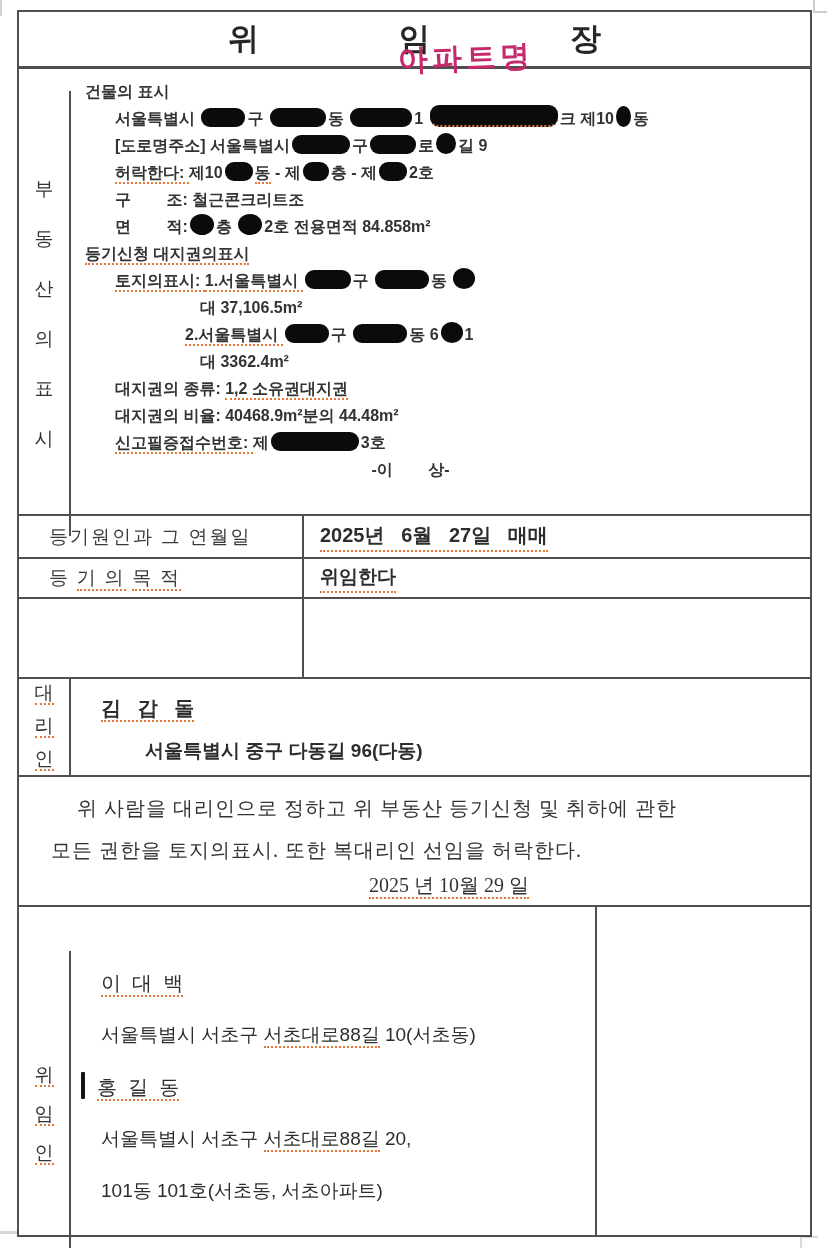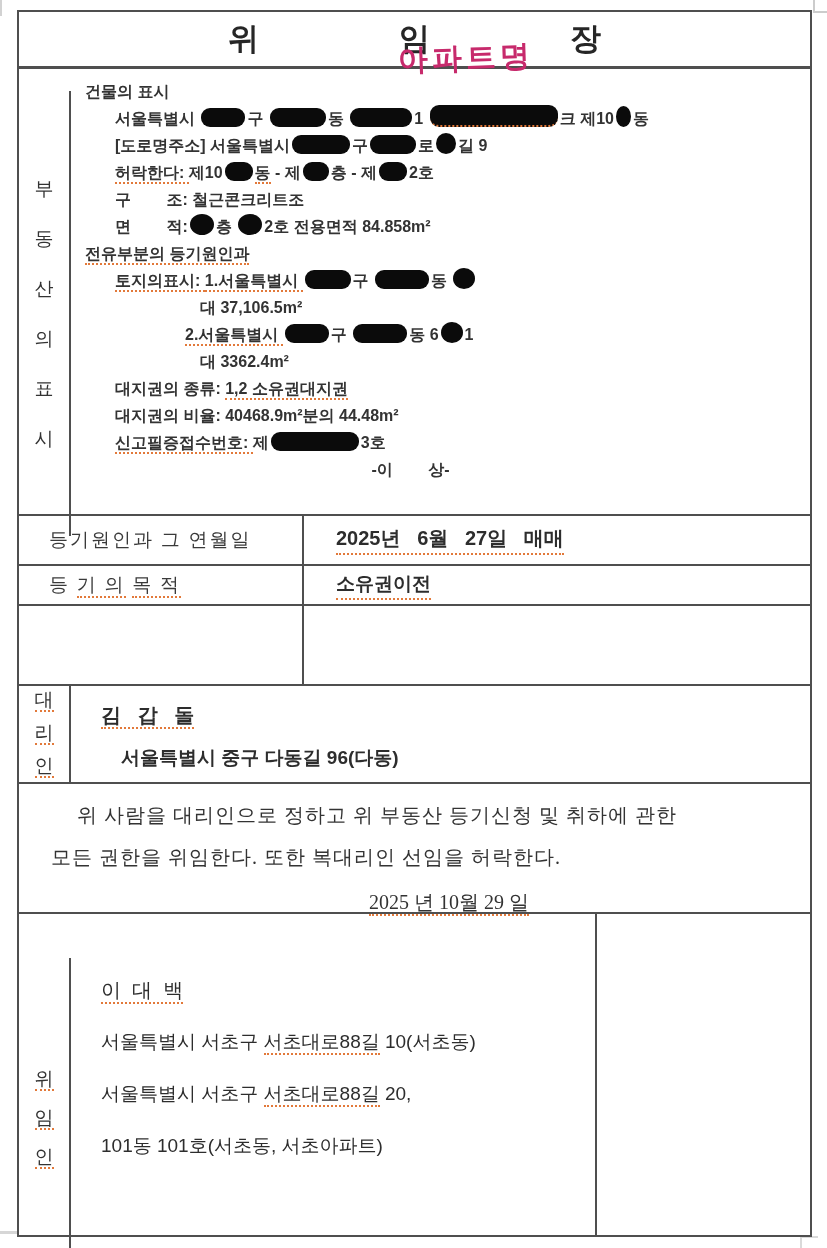--- a/index.html
+++ b/index.html
@@ -18,63 +18,63 @@
   .row{display:flex;box-sizing:border-box;border-bottom:2px solid #4f4f4f;}
   .row:last-child{border-bottom:none;}
 
   .row-title{height:57px;border-bottom:3px solid #4f4f4f;align-items:center;justify-content:center;gap:140px;}
   .title-char{font-family:"Liberation Serif",serif;font-size:31px;font-weight:700;color:#262626;}
 
   .annotation{position:absolute;left:398px;top:38px;z-index:5;font-size:30px;font-weight:700;
               color:#c72a6c;letter-spacing:4px;transform:rotate(-2deg);}
 
   .row-property{height:447px;}
-  .row-cause{height:50px;}
+  .row-cause{height:43px;}
   .row-purpose{height:40px;}
   .row-empty{height:80px;}
   .row-agent{height:98px;}
   .row-statement{height:130px;}
   .row-principal{flex:1;}
 
   .label-cell{box-sizing:border-box;border-right:2px solid #4f4f4f;display:flex;}
   .label-cell.narrow{width:52px;flex-direction:column;align-items:center;justify-content:center;}
   .label-cell.wide{width:285px;align-items:center;padding-left:30px;}
   .vlabel-char{font-family:"Liberation Serif",serif;font-size:19px;color:#333;line-height:19px;}
   .chars-property{gap:31px;transform:translateY(22px);}
   .chars-agent{gap:11px;}
   .chars-principal{gap:17px;transform:translateY(44px);}
 
   .cell-label{font-family:"Liberation Serif",serif;font-size:19px;color:#3a3a3a;letter-spacing:2px;white-space:pre;}
   .value-cell{flex:1;display:flex;align-items:center;padding-left:16px;box-sizing:border-box;}
-  .value{font-weight:700;color:#2d2d2d;white-space:pre;margin-left:16px;}
+  .value{font-weight:700;color:#2d2d2d;white-space:pre;}
   .value.big{font-size:20px;}
   .value.med{font-size:19px;}
 
   .content-cell{flex:1;box-sizing:border-box;}
   .property-content{padding-top:9px;}
   .property-content .line{height:27px;line-height:27px;font-size:16px;font-weight:700;color:#333;white-space:pre;}
   .line{white-space:pre;}
   .ind-a{padding-left:14px;}
   .ind-b{padding-left:44px;}
   .ind-c{padding-left:114px;}
   .ind-d{padding-left:129px;}
   .center-line{text-align:center;padding-right:60px;}
 
   .sq{border-bottom:2px dotted #e2793a;padding-bottom:1px;}
   .redact{display:inline-block;height:19px;background:#0b0b0b;border-radius:9px;vertical-align:-3px;margin:0 2px;}
   .redact.round{border-radius:50%;height:21px;}
 
   .agent-content{padding-top:8px;}
   .agent-content .agent-name{padding-left:30px;height:42px;line-height:42px;font-size:20px;font-weight:700;color:#2d2d2d;}
-  .agent-content .agent-addr{padding-left:50px;height:44px;line-height:44px;font-size:19px;font-weight:700;color:#2d2d2d;}
+  .agent-content .agent-addr{padding-left:74px;height:44px;line-height:44px;font-size:19px;font-weight:700;color:#2d2d2d;}
 
   .statement-cell{flex:1;padding:10px 20px 0 20px;box-sizing:border-box;}
   .stmt-line{font-family:"Liberation Serif",serif;font-size:20px;color:#333;line-height:42px;letter-spacing:1px;white-space:pre;margin-left:12px;}
   .stmt-line.first{text-indent:26px;}
-  .stmt-date{margin-left:330px;margin-top:11px;font-family:"Liberation Serif",serif;font-size:20px;color:#333;}
+  .stmt-date{margin-left:330px;margin-top:1px;font-family:"Liberation Serif",serif;font-size:20px;color:#333;}
 
   .principal-content{padding-top:50px;}
   .principal-content .p-line{height:52px;line-height:52px;padding-left:30px;font-size:20px;font-weight:400;color:#2d2d2d;}
   .principal-content .p-line.addr{font-size:19px;}
   .principal-content .p-line.name2{padding-left:10px;}
   .text-cursor{display:inline-block;width:4px;height:27px;background:#141414;margin-right:12px;vertical-align:-5px;border-radius:1px;}
 
   .seal-col{width:215px;box-sizing:border-box;border-left:2px solid #4f4f4f;display:flex;flex-direction:column;}
   .seal-header{height:46px;box-sizing:border-box;border-bottom:2px solid #4f4f4f;display:flex;align-items:center;justify-content:center;}
   .seal-header span{font-family:"Liberation Serif",serif;font-size:20px;color:#333;letter-spacing:3px;white-space:pre;}
@@ -109,21 +109,21 @@
           <span class="vlabel-char">표</span>
           <span class="vlabel-char">시</span>
         </div>
       <div class="content-cell property-content">
           <div class="line ind-a"><span>건물의 표시</span></div>
           <div class="line ind-b"><span>서울특별시 </span><span class="redact" style="width: 44px;"></span><span>구 </span><span class="redact" style="width: 56px;"></span><span>동 </span><span class="redact" style="width: 62px;"></span><span>1 </span><span class="redact sq" style="width: 128px;"></span><span>크 제10</span><span class="redact round" style="width: 15px;"></span><span>동</span></div>
           <div class="line ind-b"><span>[도로명주소] 서울특별시</span><span class="redact" style="width: 58px;"></span><span>구</span><span class="redact" style="width: 46px;"></span><span>로</span><span class="redact round" style="width: 20px;"></span><span>길 9</span></div>
           <div class="line ind-b"><span class="sq">허락한다: </span><span>제10</span><span class="redact" style="width: 28px;"></span><span class="sq">동</span><span> - 제</span><span class="redact" style="width: 26px;"></span><span>층 - 제</span><span class="redact" style="width: 28px;"></span><span>2호</span></div>
           <div class="line ind-b"><span>구        조: 철근콘크리트조</span></div>
           <div class="line ind-b"><span>면        적:</span><span class="redact round" style="width: 24px;"></span><span>층 </span><span class="redact round" style="width: 24px;"></span><span>2호 전용면적 84.858m²</span></div>
-          <div class="line ind-a"><span class="sq">전유부분의 등기원인과</span></div>
+          <div class="line ind-a"><span class="sq">등기신청 대지권의표시</span></div>
           <div class="line ind-b"><span class="sq">토지의표시: </span><span class="sq">1.서울특별시 </span><span class="redact" style="width: 46px;"></span><span>구 </span><span class="redact" style="width: 54px;"></span><span>동 </span><span class="redact round" style="width: 22px;"></span></div>
           <div class="line ind-d"><span>대 37,106.5m²</span></div>
           <div class="line ind-c"><span class="sq">2.서울특별시 </span><span class="redact" style="width: 44px;"></span><span>구 </span><span class="redact" style="width: 54px;"></span><span>동 6</span><span class="redact round" style="width: 22px;"></span><span>1</span></div>
           <div class="line ind-d"><span>대 3362.4m²</span></div>
           <div class="line ind-b"><span>대지권의 종류: </span><span class="sq">1,2 소유권대지권</span></div>
           <div class="line ind-b"><span>대지권의 비율: 40468.9m²분의 44.48m²</span></div>
           <div class="line ind-b"><span class="sq">신고필증접수번호: </span><span>제</span><span class="redact" style="width: 88px;"></span><span>3호</span></div>
           <div class="line center-line"><span>-이        상-</span></div>
         </div>
     </div>
@@ -135,21 +135,21 @@
       <div class="value-cell">
         <span class="value big sq">2025년   6월   27일   매매</span>
       </div>
     </div>
 
     <div class="row row-purpose">
       <div class="label-cell wide">
           <div class="line cell-label"><span>등 </span><span class="sq">기 의</span><span> </span><span class="sq">목 적</span></div>
         </div>
       <div class="value-cell">
-        <span class="value med sq">소유권이전</span>
+        <span class="value med sq">위임한다</span>
       </div>
     </div>
 
     <div class="row row-empty">
       <div class="label-cell wide"></div>
       <div class="value-cell"></div>
     </div>
 
     <div class="row row-agent">
       <div class="label-cell narrow chars-agent">
@@ -159,36 +159,37 @@
         </div>
       <div class="content-cell agent-content">
           <div class="line agent-name"><span class="sq">김   갑   돌</span></div>
           <div class="line agent-addr"><span>서울특별시 중구 다동길 96(다동)</span></div>
         </div>
     </div>
 
     <div class="row row-statement">
       <div class="statement-cell">
         <div class="stmt-line first">위 사람을 대리인으로 정하고 위 부동산 등기신청 및 취하에 관한</div>
-        <div class="stmt-line">모든 권한을 위임한다. 또한 복대리인 선임을 허락한다.</div>
+        <div class="stmt-line">모든 권한을 토지의표시. 또한 복대리인 선임을 허락한다.</div>
         <div class="stmt-date">
           <span class="sq">2025 년     10월    29 일</span>
         </div>
       </div>
     </div>
 
     <div class="row row-principal">
       <div class="label-cell narrow chars-principal">
           <span class="vlabel-char sq">위</span>
           <span class="vlabel-char sq">임</span>
           <span class="vlabel-char sq">인</span>
         </div>
       <div class="content-cell principal-content">
           <div class="line p-line"><span class="sq">이  대  백</span></div>
           <div class="line p-line addr"><span>서울특별시 서초구 </span><span class="sq">서초대로88길</span><span> 10(서초동)</span></div>
+          <div class="line p-line name2"><span class="text-cursor"></span><span class="sq">홍  길  동</span></div>
           <div class="line p-line addr"><span>서울특별시 서초구 </span><span class="sq">서초대로88길</span><span> 20,</span></div>
           <div class="line p-line addr"><span>101동 101호(서초동, 서초아파트)</span></div>
         </div>
       <div class="seal-col">
         <div class="seal-body"></div>
       </div>
     </div>
 
   </div>
 </div>

